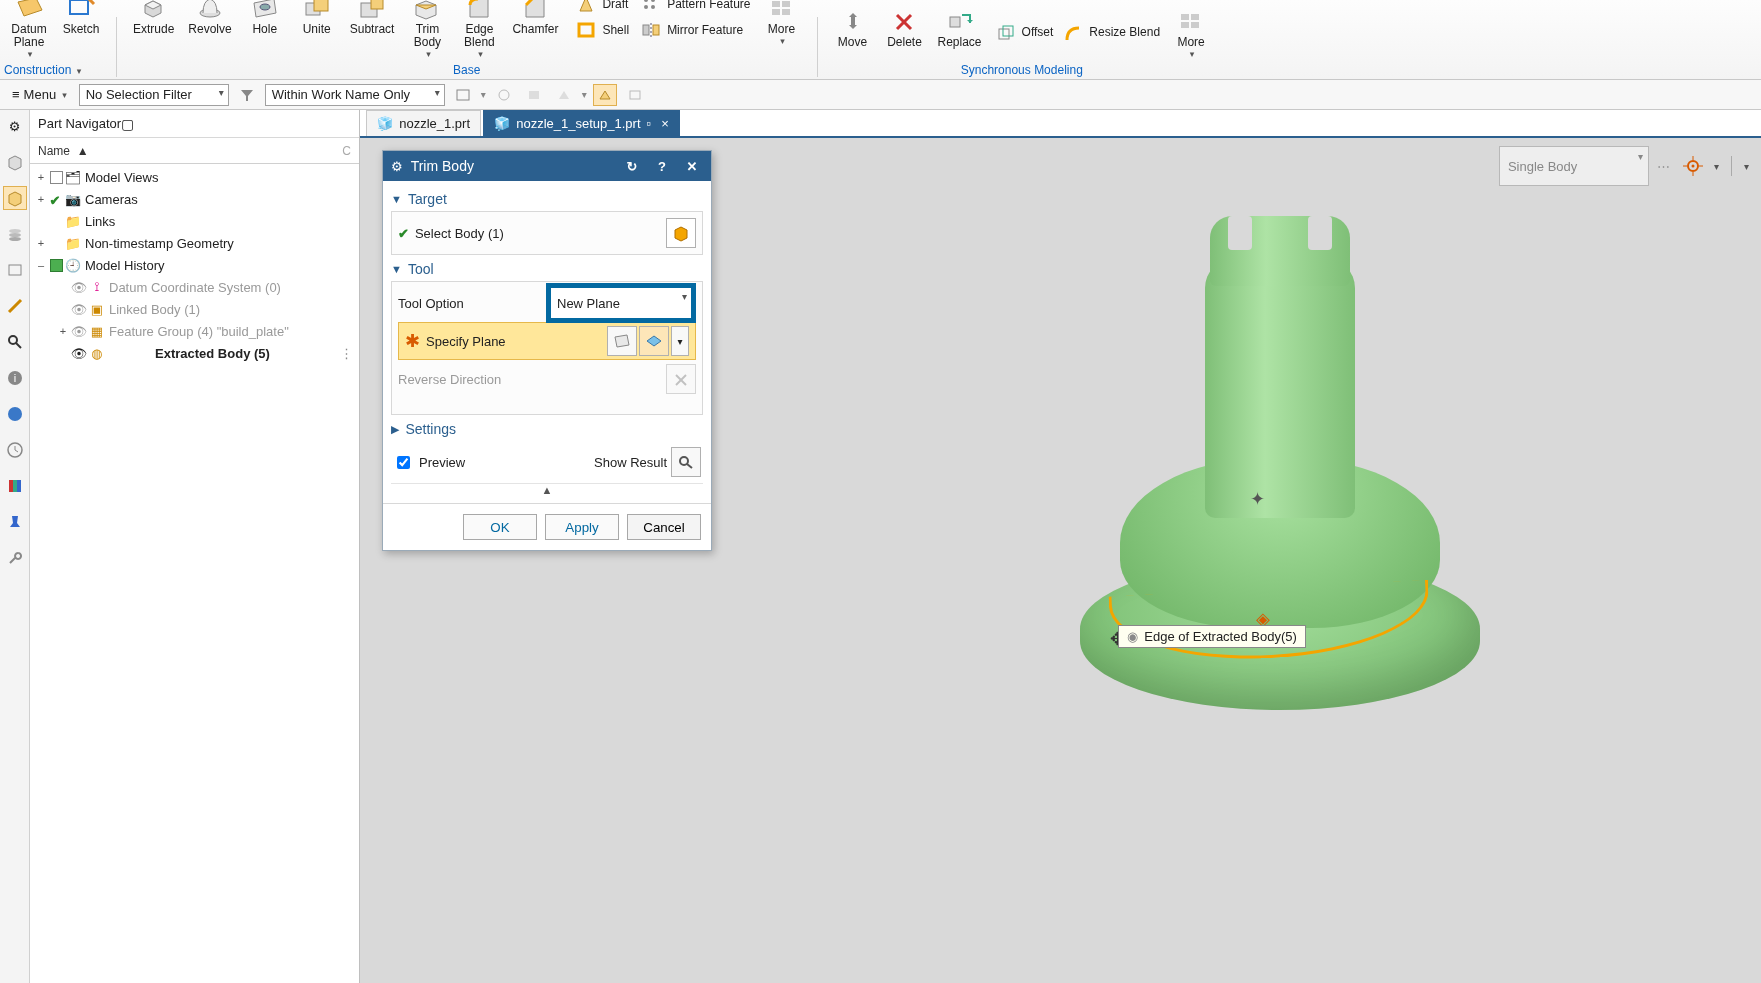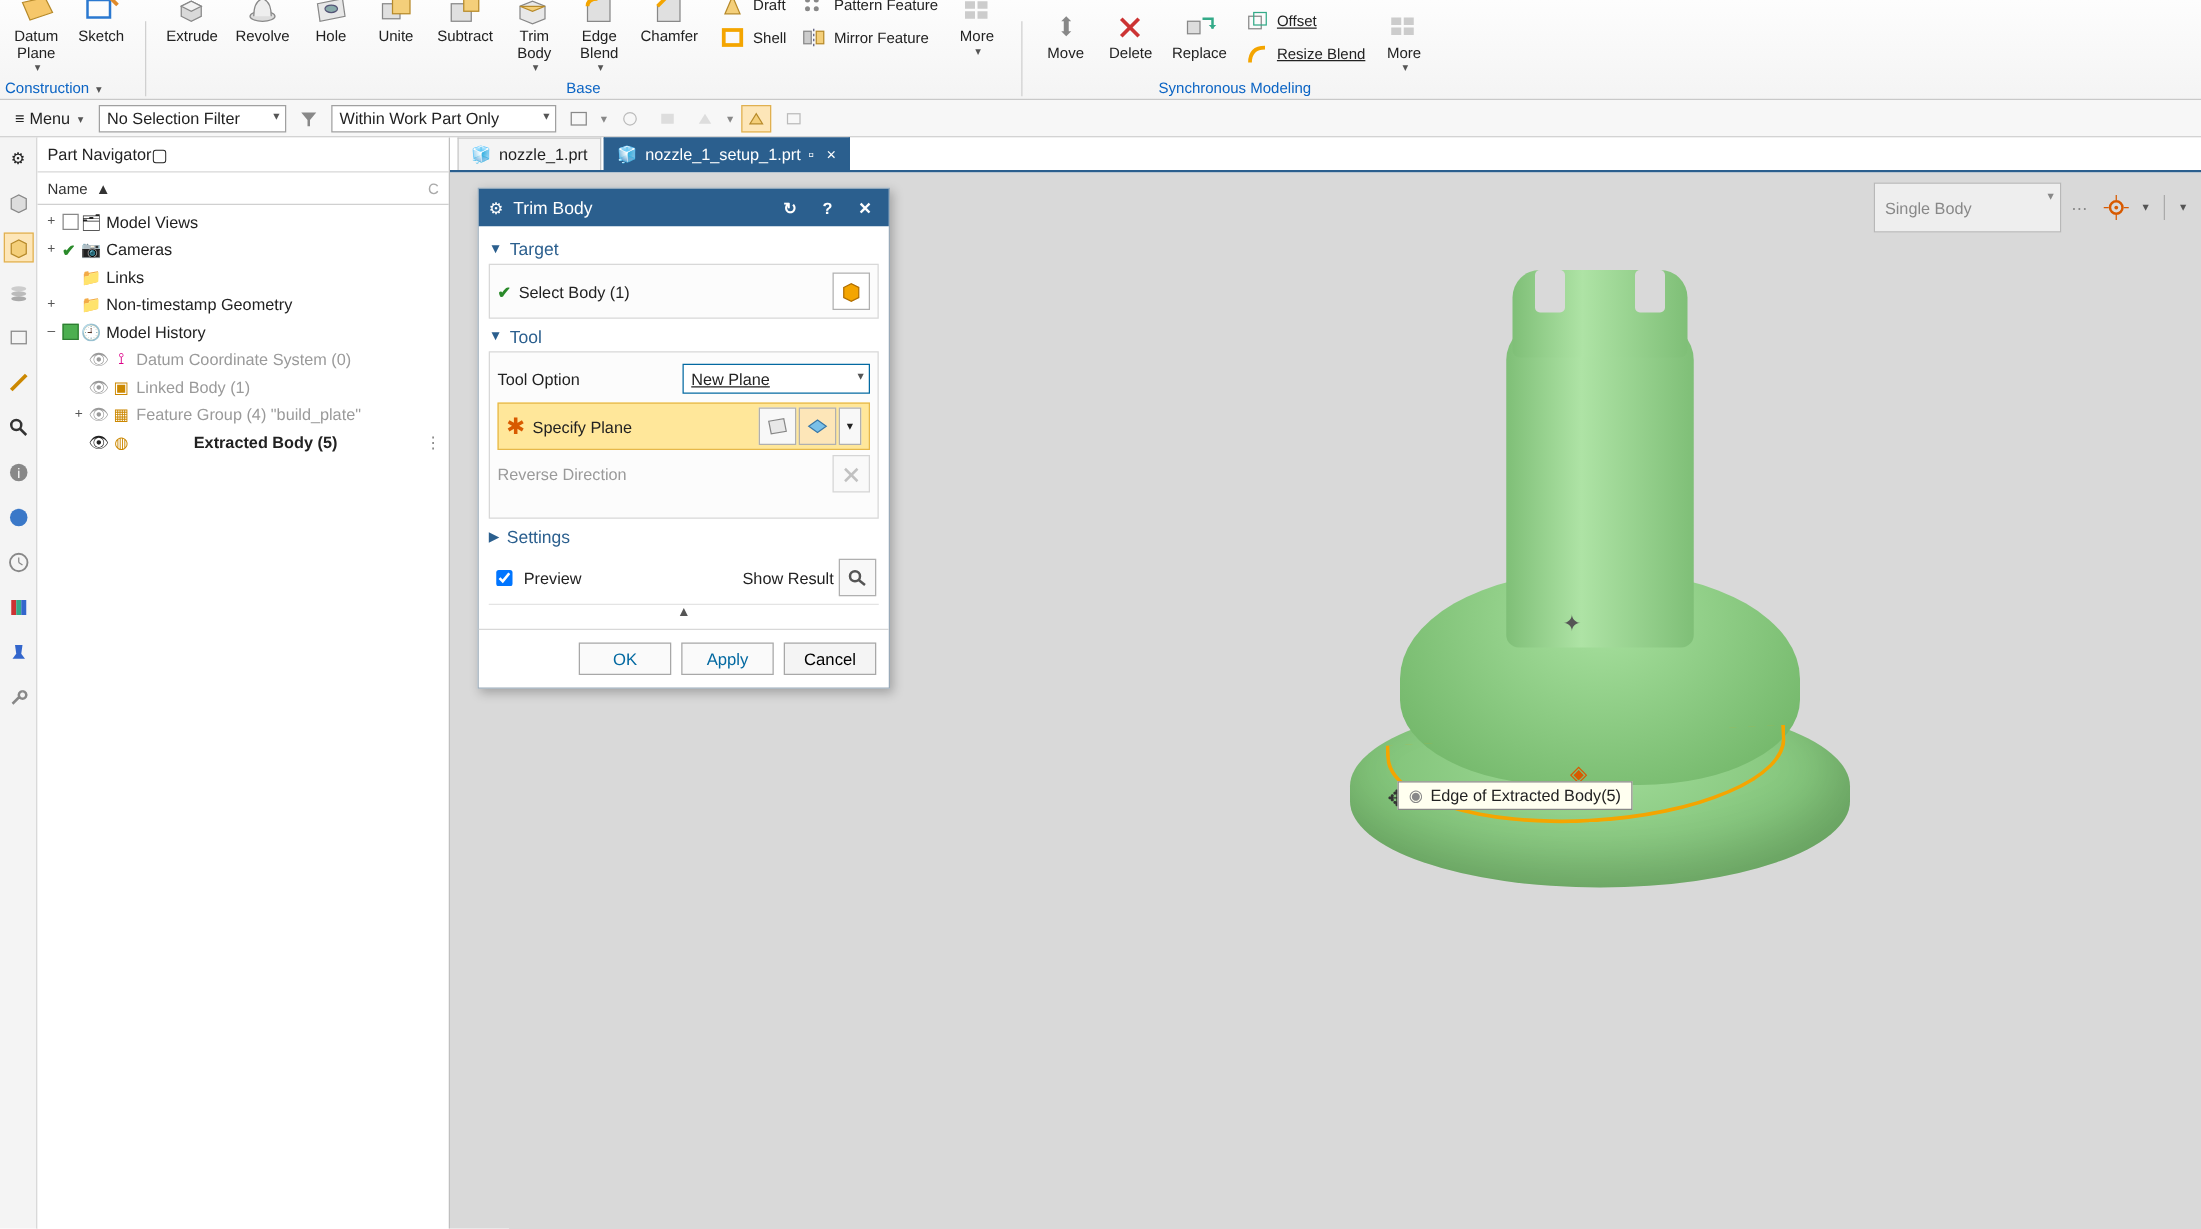--- a/index.html
+++ b/index.html
@@ -56,21 +56,21 @@
   .dlg-title .t{flex:1;font-size:14px;}
   .dlg-title .tb{width:22px;height:22px;display:flex;align-items:center;justify-content:center;cursor:pointer;color:#fff;font-weight:bold;}
   .dlg-body{padding:4px 8px 8px 8px;}
   .section-h{display:flex;align-items:center;gap:6px;color:#2b5f8e;font-size:14px;padding:6px 0 4px 0;cursor:pointer;}
   .section-h .caret{font-size:11px;}
   .section-body{border:1px solid #d8d8d8;background:#fcfcfc;padding:6px;}
   .row{display:flex;align-items:center;justify-content:space-between;height:30px;}
   .row .lab{display:flex;align-items:center;gap:6px;}
   .btn-sq{width:30px;height:30px;border:1px solid #b0b0b0;background:#f8f8f8;display:flex;align-items:center;justify-content:center;cursor:pointer;}
   .btn-sq.orange{background:#fff;}
-  .combo2{border:1px solid #0369a1;background:#fff;height:24px;display:flex;align-items:center;padding:0 18px 0 6px;position:relative;min-width:150px;text-decoration:underline;}
+  .combo2{border:5px solid #0369a1;background:#fff;height:40px;display:flex;align-items:center;padding:0 18px 0 6px;position:relative;min-width:150px;}
   .combo2:after{content:"▾";position:absolute;right:4px;top:3px;font-size:10px;color:#555;}
   .hl-row{background:#ffe79a;border:1px solid #e6b84a;padding:3px 6px;display:flex;align-items:center;justify-content:space-between;}
   .hl-row .lab{display:flex;align-items:center;gap:6px;}
   .grey{color:#9a9a9a;}
   .dlg-foot{display:flex;justify-content:flex-end;gap:8px;padding:10px;border-top:1px solid #d8d8d8;}
   .dbtn{min-width:74px;height:26px;border:1px solid #a8a8a8;background:#f4f4f4;cursor:pointer;}
   .dbtn:disabled{color:#0369a1;background:#fafafa;cursor:default;}
   .preview-row{display:flex;align-items:center;justify-content:space-between;padding:6px 2px;}
   .preview-row label{display:flex;align-items:center;gap:6px;}
   .collapse-grip{height:12px;display:flex;align-items:center;justify-content:center;color:#555;font-size:11px;border-top:1px solid #e4e4e4;}
@@ -277,21 +277,21 @@
       <div class="rbtn">
             <span class="ic">
               <svg width="28" height="24">
                 <rect x="4" y="8" width="10" height="10" fill="#ddd" stroke="#888"></rect>
                 <path d="M16 6 L24 6 L24 14" fill="none" stroke="#3a8" stroke-width="2"></path>
                 <polygon points="24,14 21,11 27,11" fill="#3a8"></polygon>
               </svg>
             </span>
             <span class="lbl">Replace</span>
           </div>
-      <div style="display:flex;flex-direction:column;gap:0;text-decoration:underline;">
+      <div style="display:flex;flex-direction:row;gap:0;">
         <div class="rbtn small">
               <span class="ic">
                 <svg width="20" height="18">
                   <rect x="3" y="5" width="10" height="10" fill="none" stroke="#888"></rect>
                   <rect x="7" y="2" width="10" height="10" fill="none" stroke="#3a8"></rect>
                 </svg>
               </span>
               <span class="lbl">Offset</span>
             </div>
         <div class="rbtn small">
@@ -328,21 +328,21 @@
       </span>
   <div class="combo">
         <span>No Selection Filter</span>
       </div>
   <span class="icbtn">
         <svg width="16" height="14">
           <polygon points="2,2 14,2 9,8 9,13 7,13 7,8" fill="#888"></polygon>
         </svg>
       </span>
   <div class="combo" style="min-width:180px">
-        <span>Within Work Part Only</span>
+        <span>Within Work Name Only</span>
       </div>
   <span class="icbtn">
         <svg width="16" height="14">
           <rect x="2" y="2" width="12" height="10" fill="none" stroke="#888"></rect>
         </svg>
       </span>
   <span style="font-size:10px;color:#888">▾</span>
   <span class="icbtn">
         <svg width="16" height="14">
           <circle cx="8" cy="7" r="5" fill="none" stroke="#bbb"></circle>

